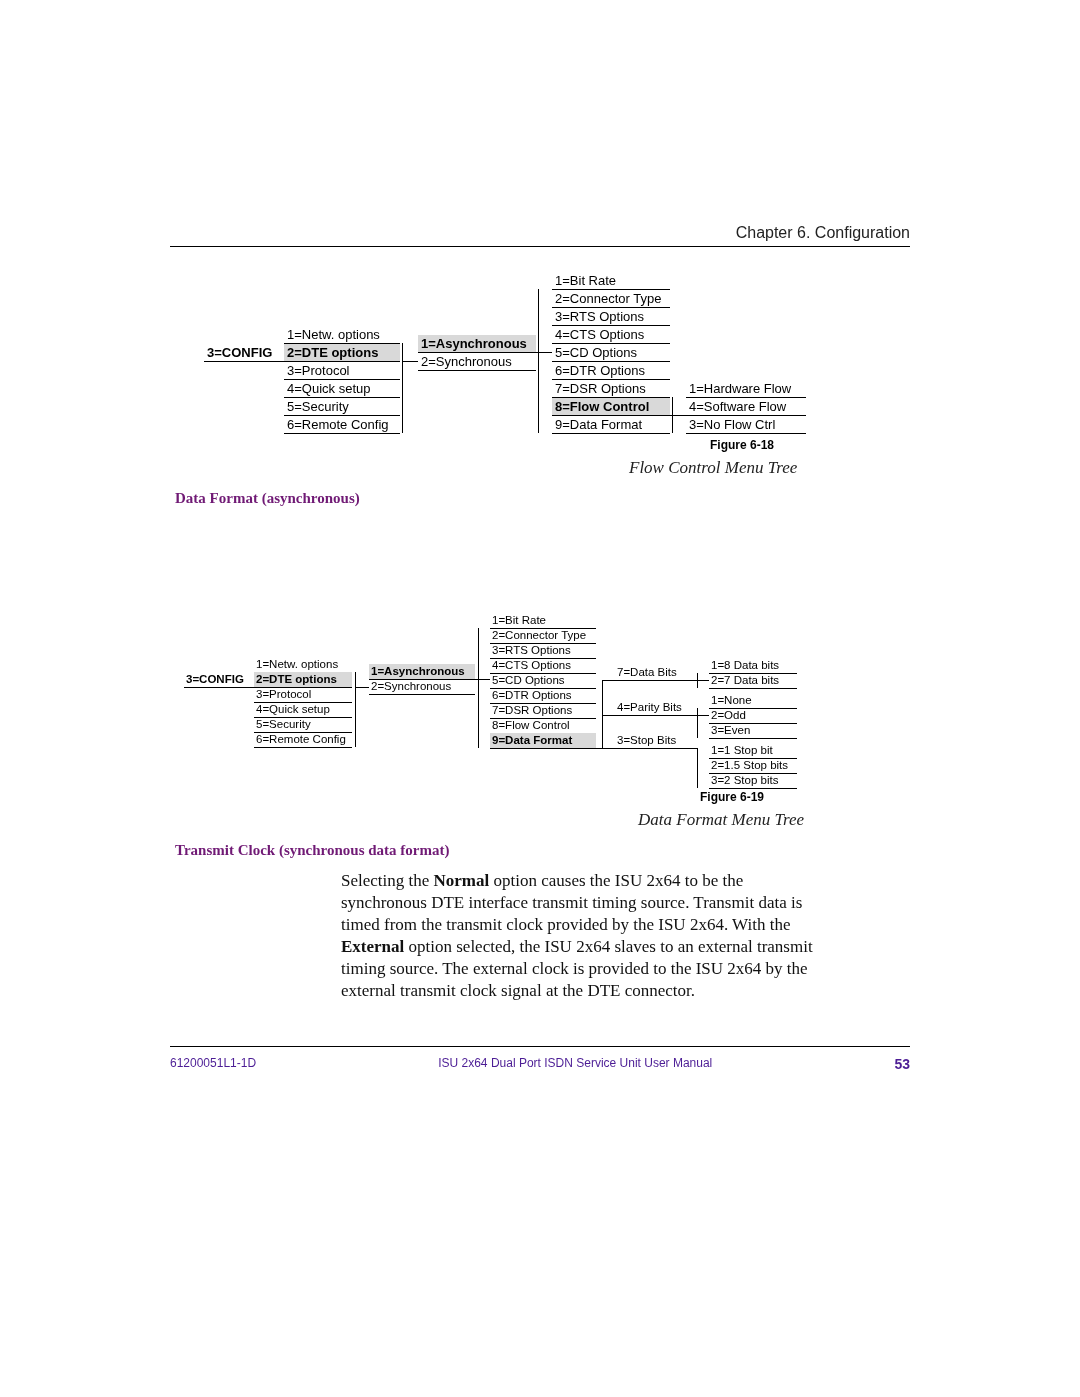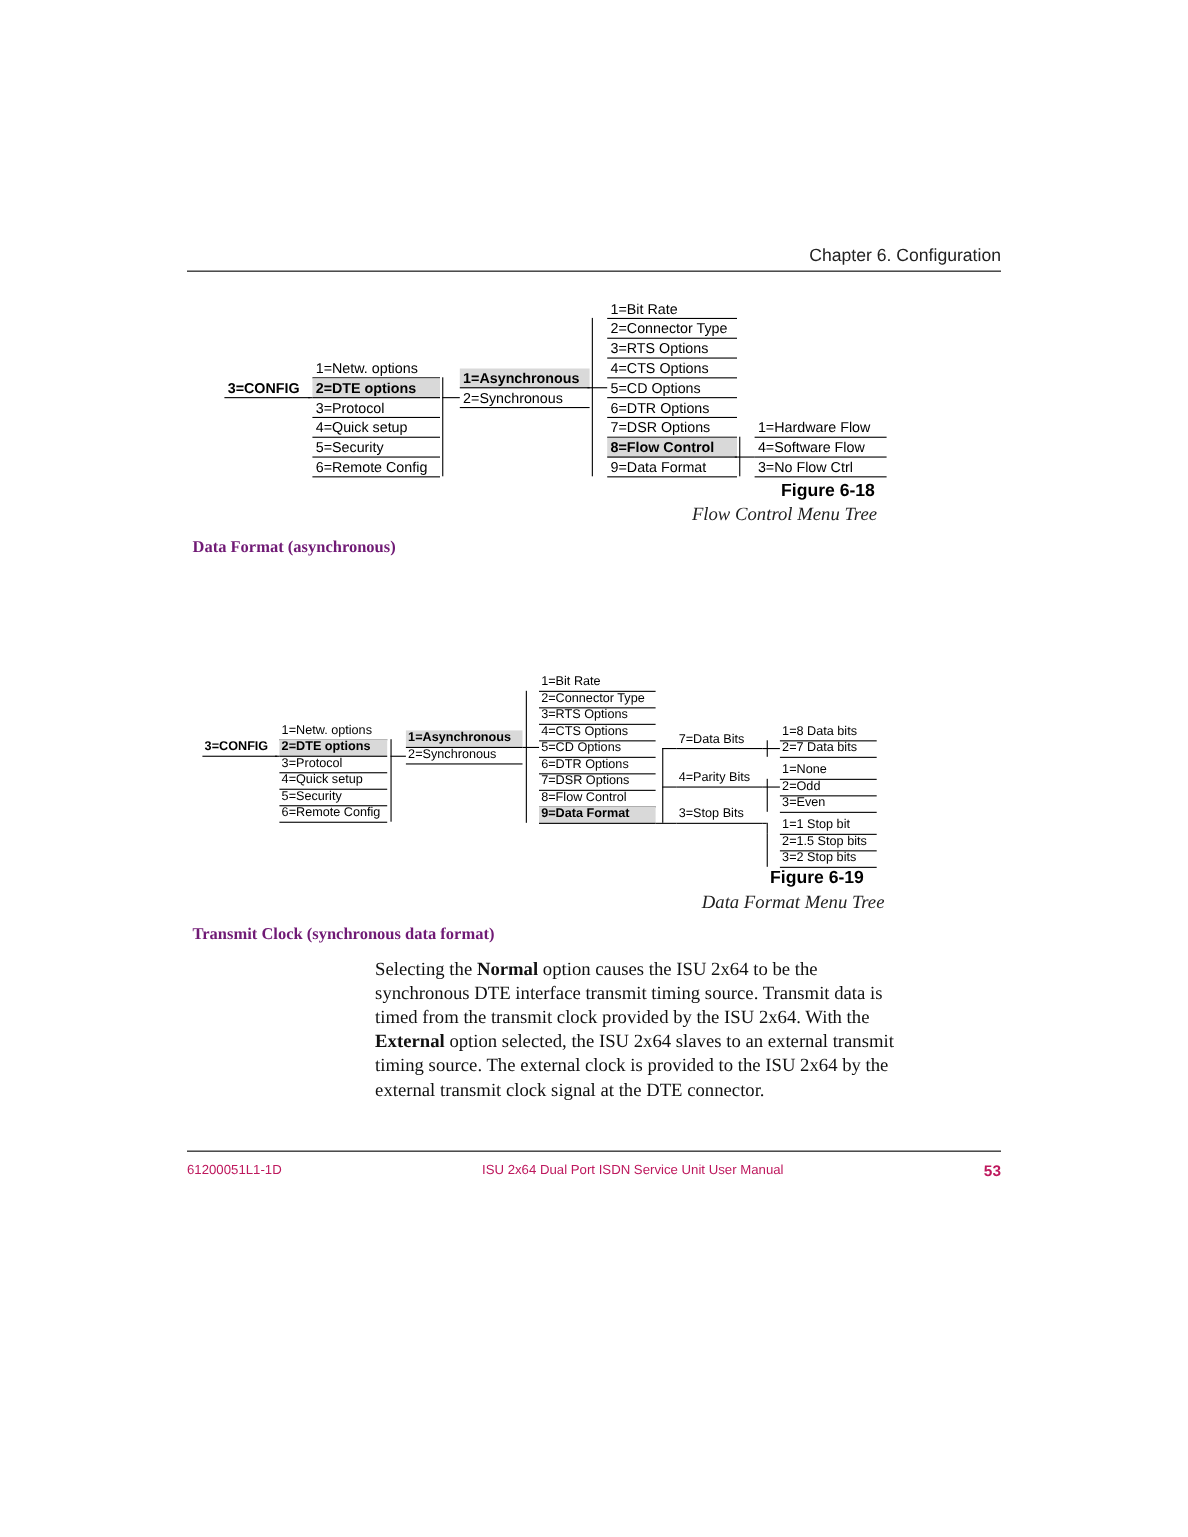--- a/index.html
+++ b/index.html
@@ -41,21 +41,21 @@
   }
   .footer {
     position: absolute;
     top: 1056px;
     left: 170px;
     right: 170px;
     font-family: "Helvetica Neue", Arial, sans-serif;
     font-size: 12px;
     display: flex;
     justify-content: space-between;
-    color: #be185d;
+    color: #4c1d95;
   }
   .footer .pageno {
     font-weight: bold;
     font-size: 14px;
   }
   .cell {
     position: absolute;
     font-family: Arial, Helvetica, sans-serif;
     font-size: 13px;
     border-bottom: 1px solid #000;
@@ -85,21 +85,21 @@
   }
   .vconn {
     position: absolute;
     border-left: 1px solid #000;
     width: 0;
   }
   .fig-label {
     position: absolute;
     font-family: "Helvetica Neue", Arial, sans-serif;
     font-weight: bold;
-    font-size: 16px;
+    font-size: 12px;
   }
   .fig-caption {
     position: absolute;
     font-family: "Times New Roman", Times, serif;
     font-style: italic;
     font-size: 17px;
     color: #222;
   }
   .section-head {
     position: absolute;

